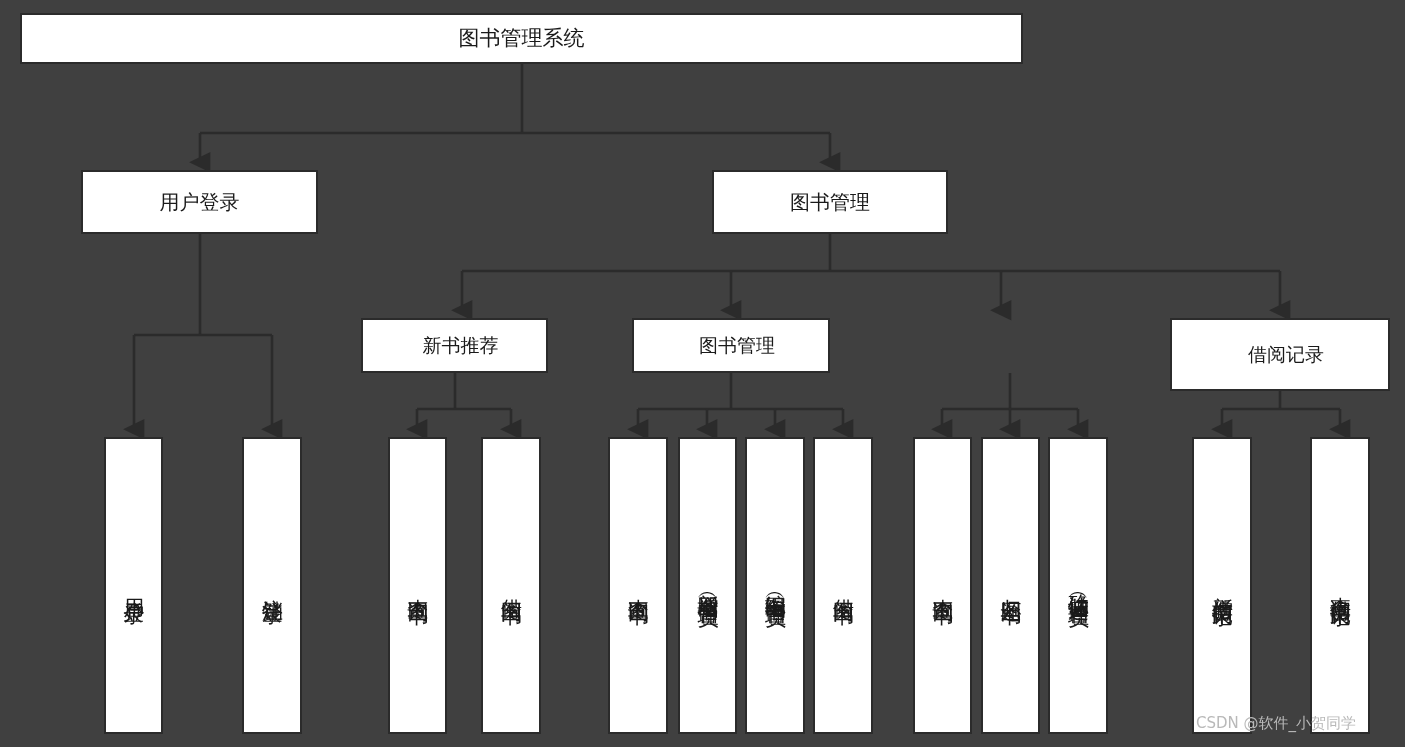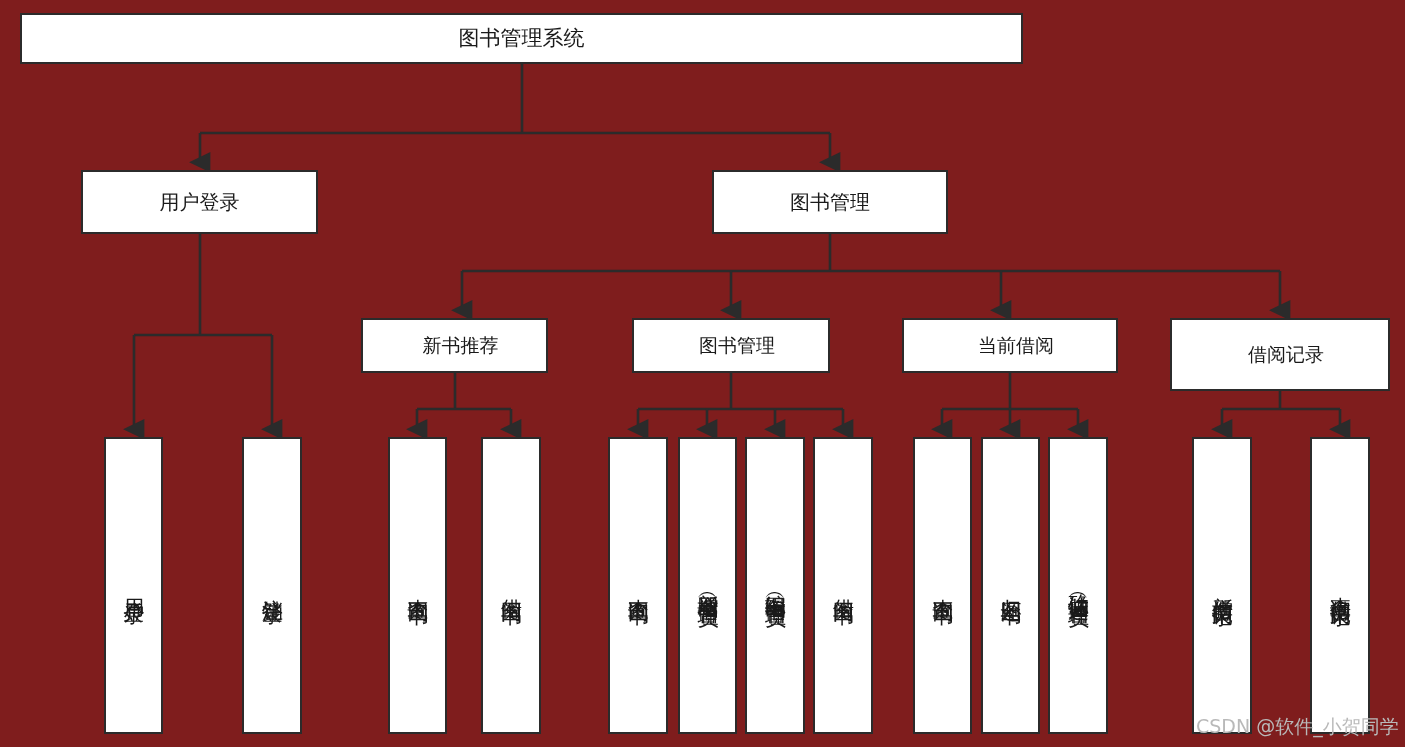--- a/index.html
+++ b/index.html
@@ -8,21 +8,21 @@
     padding: 0;
     background: #ffffff;
   }
   body {
     font-family: "DejaVu Sans", "Liberation Sans", sans-serif;
   }
   #diagram-root {
     position: relative;
     width: 1405px;
     height: 747px;
-    background: #7f1d1d;
+    background: #404040;
     overflow: hidden;
   }
   #edges-layer {
     position: absolute;
     left: 0;
     top: 0;
     width: 1405px;
     height: 747px;
   }
   .node {
@@ -54,21 +54,21 @@
   .node.leaf .label {
     writing-mode: vertical-rl;
     text-orientation: upright;
     font-size: 21px;
     letter-spacing: 2px;
     line-height: 1.0;
     white-space: nowrap;
   }
   .watermark {
     position: absolute;
-    font-size: 19px;
+    font-size: 15px;
     color: #b9b9b9;
     white-space: nowrap;
     z-index: 5;
   }
 </style>
 </head>
 <body>
 
 <div id="diagram-root">
 
@@ -133,23 +133,20 @@
   <div class="node level1" style="left: 712px; top: 170px; width: 236px; height: 64px;">
     <span class="label">图书管理</span>
   </div>
 
   <div class="node level2" style="left: 361px; top: 318px; width: 187px; height: 55px;">
     <span class="label">新书推荐</span>
   </div>
   <div class="node level2" style="left: 632px; top: 318px; width: 198px; height: 55px;">
     <span class="label">图书管理</span>
   </div>
-  <div class="node level2" style="left: 902px; top: 318px; width: 216px; height: 55px;">
-    <span class="label">当前借阅</span>
-  </div>
   <div class="node level2" style="left: 1170px; top: 318px; width: 220px; height: 73px;">
     <span class="label">借阅记录</span>
   </div>
 
   <div class="node leaf" style="left: 104px; top: 437px; width: 59px; height: 297px;">
     <span class="label">用户登录</span>
   </div>
   <div class="node leaf" style="left: 242px; top: 437px; width: 60px; height: 297px;">
     <span class="label">注销登录</span>
   </div>

